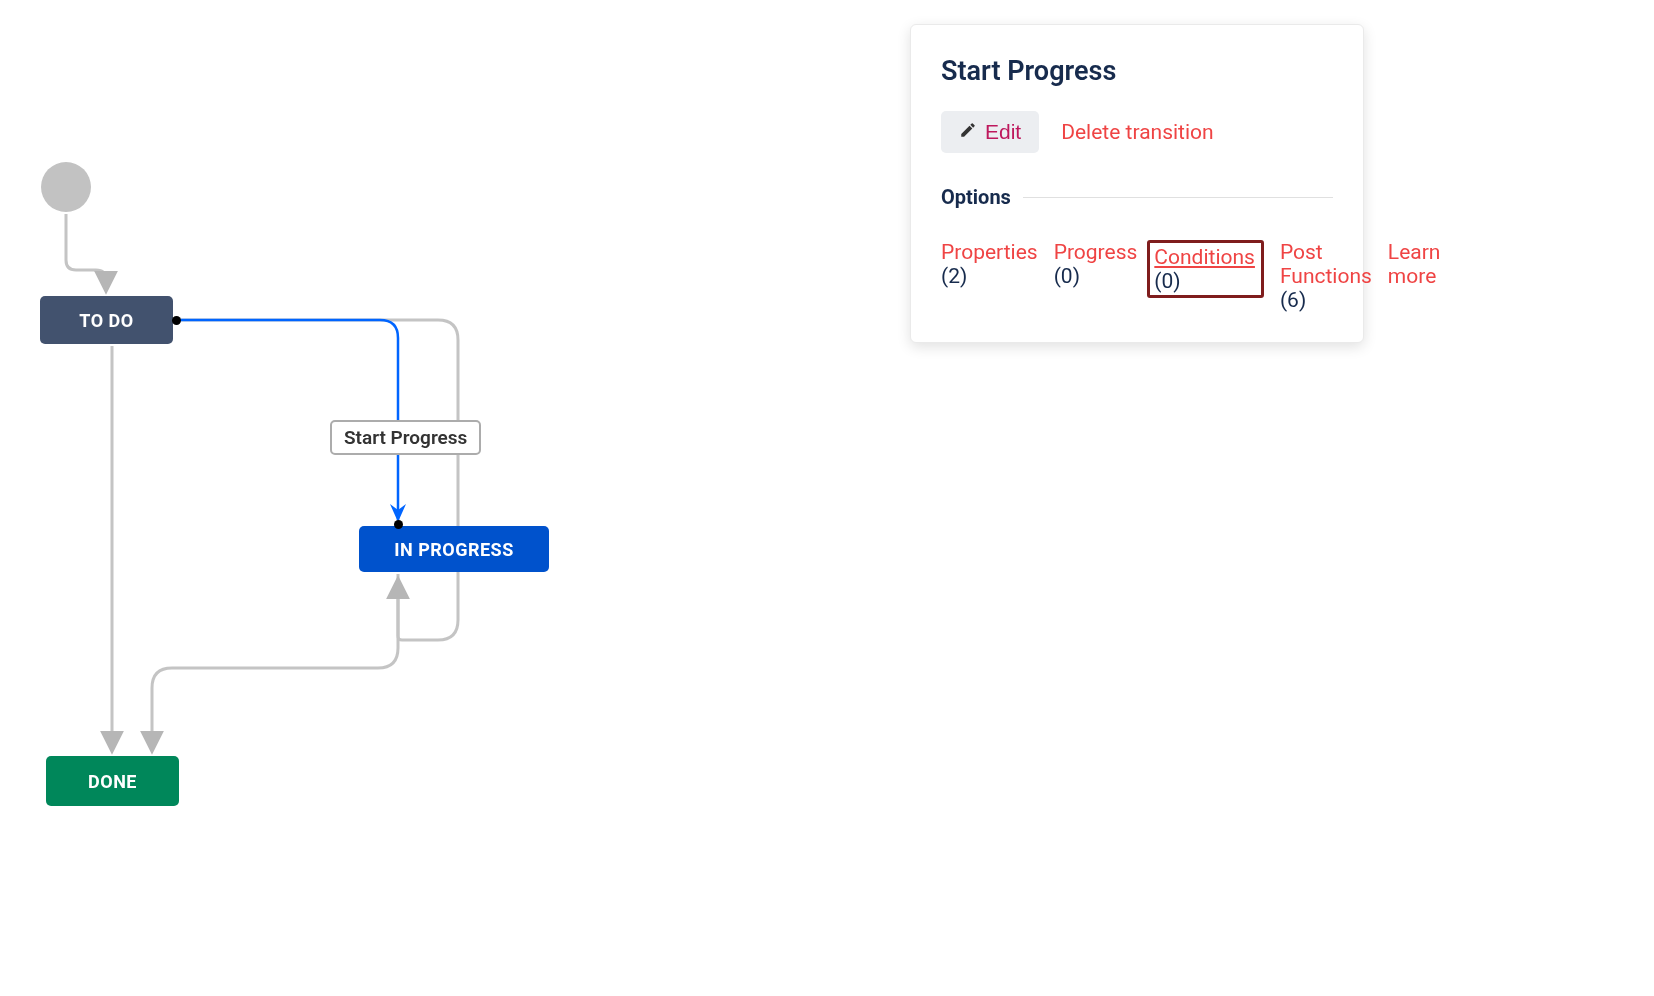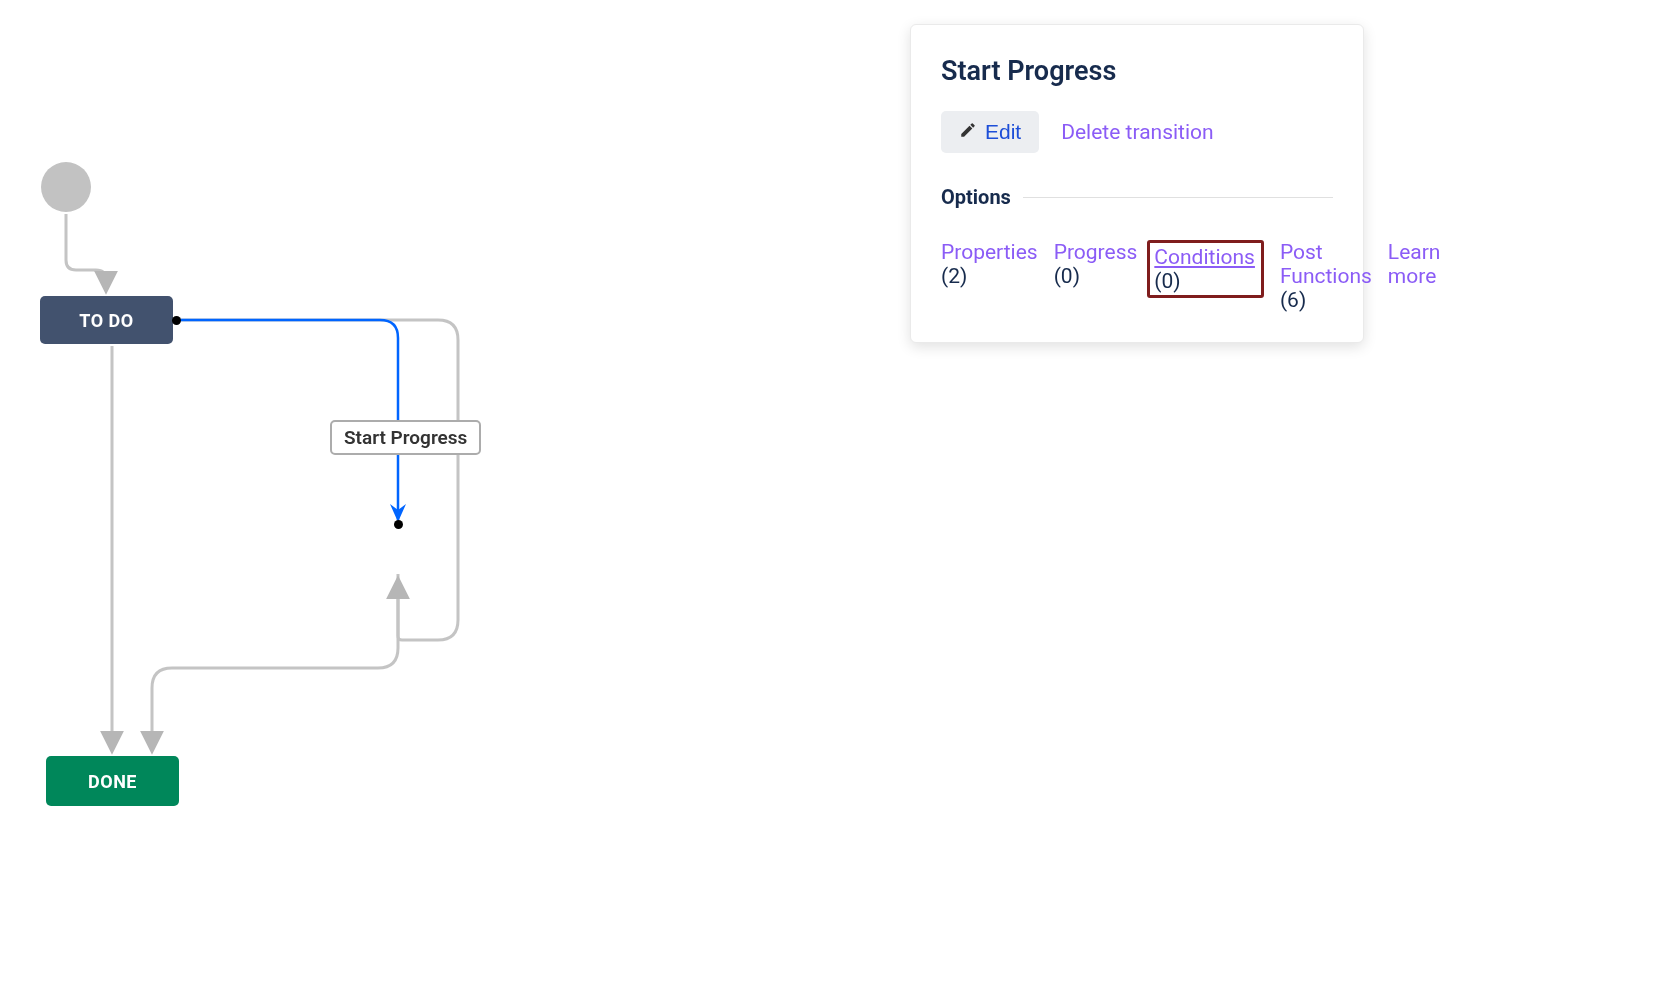--- a/index.html
+++ b/index.html
@@ -114,27 +114,27 @@
   }
   .btn-edit {
     display: inline-flex;
     align-items: center;
     gap: 8px;
     background: #eceef1;
     border: none;
     border-radius: 5px;
     padding: 9px 18px;
     font-size: 21px;
-    color: #1d4ed8;
+    color: #be185d;
     font-weight: 500;
     cursor: pointer;
   }
   .btn-edit svg { width: 18px; height: 18px; fill: #333; }
   .link {
-    color: #8b5cf6;
+    color: #ef4444;
     font-size: 21px;
     text-decoration: none;
     cursor: pointer;
   }
   .link.underline { text-decoration: underline; }
 
   .options-hd {
     display: flex;
     align-items: center;
     gap: 12px;
@@ -191,20 +191,23 @@
 
     <path d="M176 320 L438 320 Q458 320 458 340 L458 620 Q458 640 438 640 L402 640 Q398 640 398 636 L398 580" fill="none" stroke="#c4c4c4" stroke-width="3" marker-end="url(#arrGray)"></path>
 
     <path d="M178 320 L380 320 Q398 320 398 338 L398 520" fill="none" stroke="#0065ff" stroke-width="2.5" marker-end="url(#arrBlue)"></path>
   </svg>
 
   <div class="start-circle"></div>
 
   <div class="status todo">
     <span>TO DO</span>
+  </div>
+  <div class="status inprog">
+    <span>IN PROGRESS</span>
   </div>
   <div class="status done">
     <span>DONE</span>
   </div>
 
   <div class="trans-label">
     <span>Start Progress</span>
   </div>
 
   <div class="dot" style="left:172px; top:316px;"></div>

